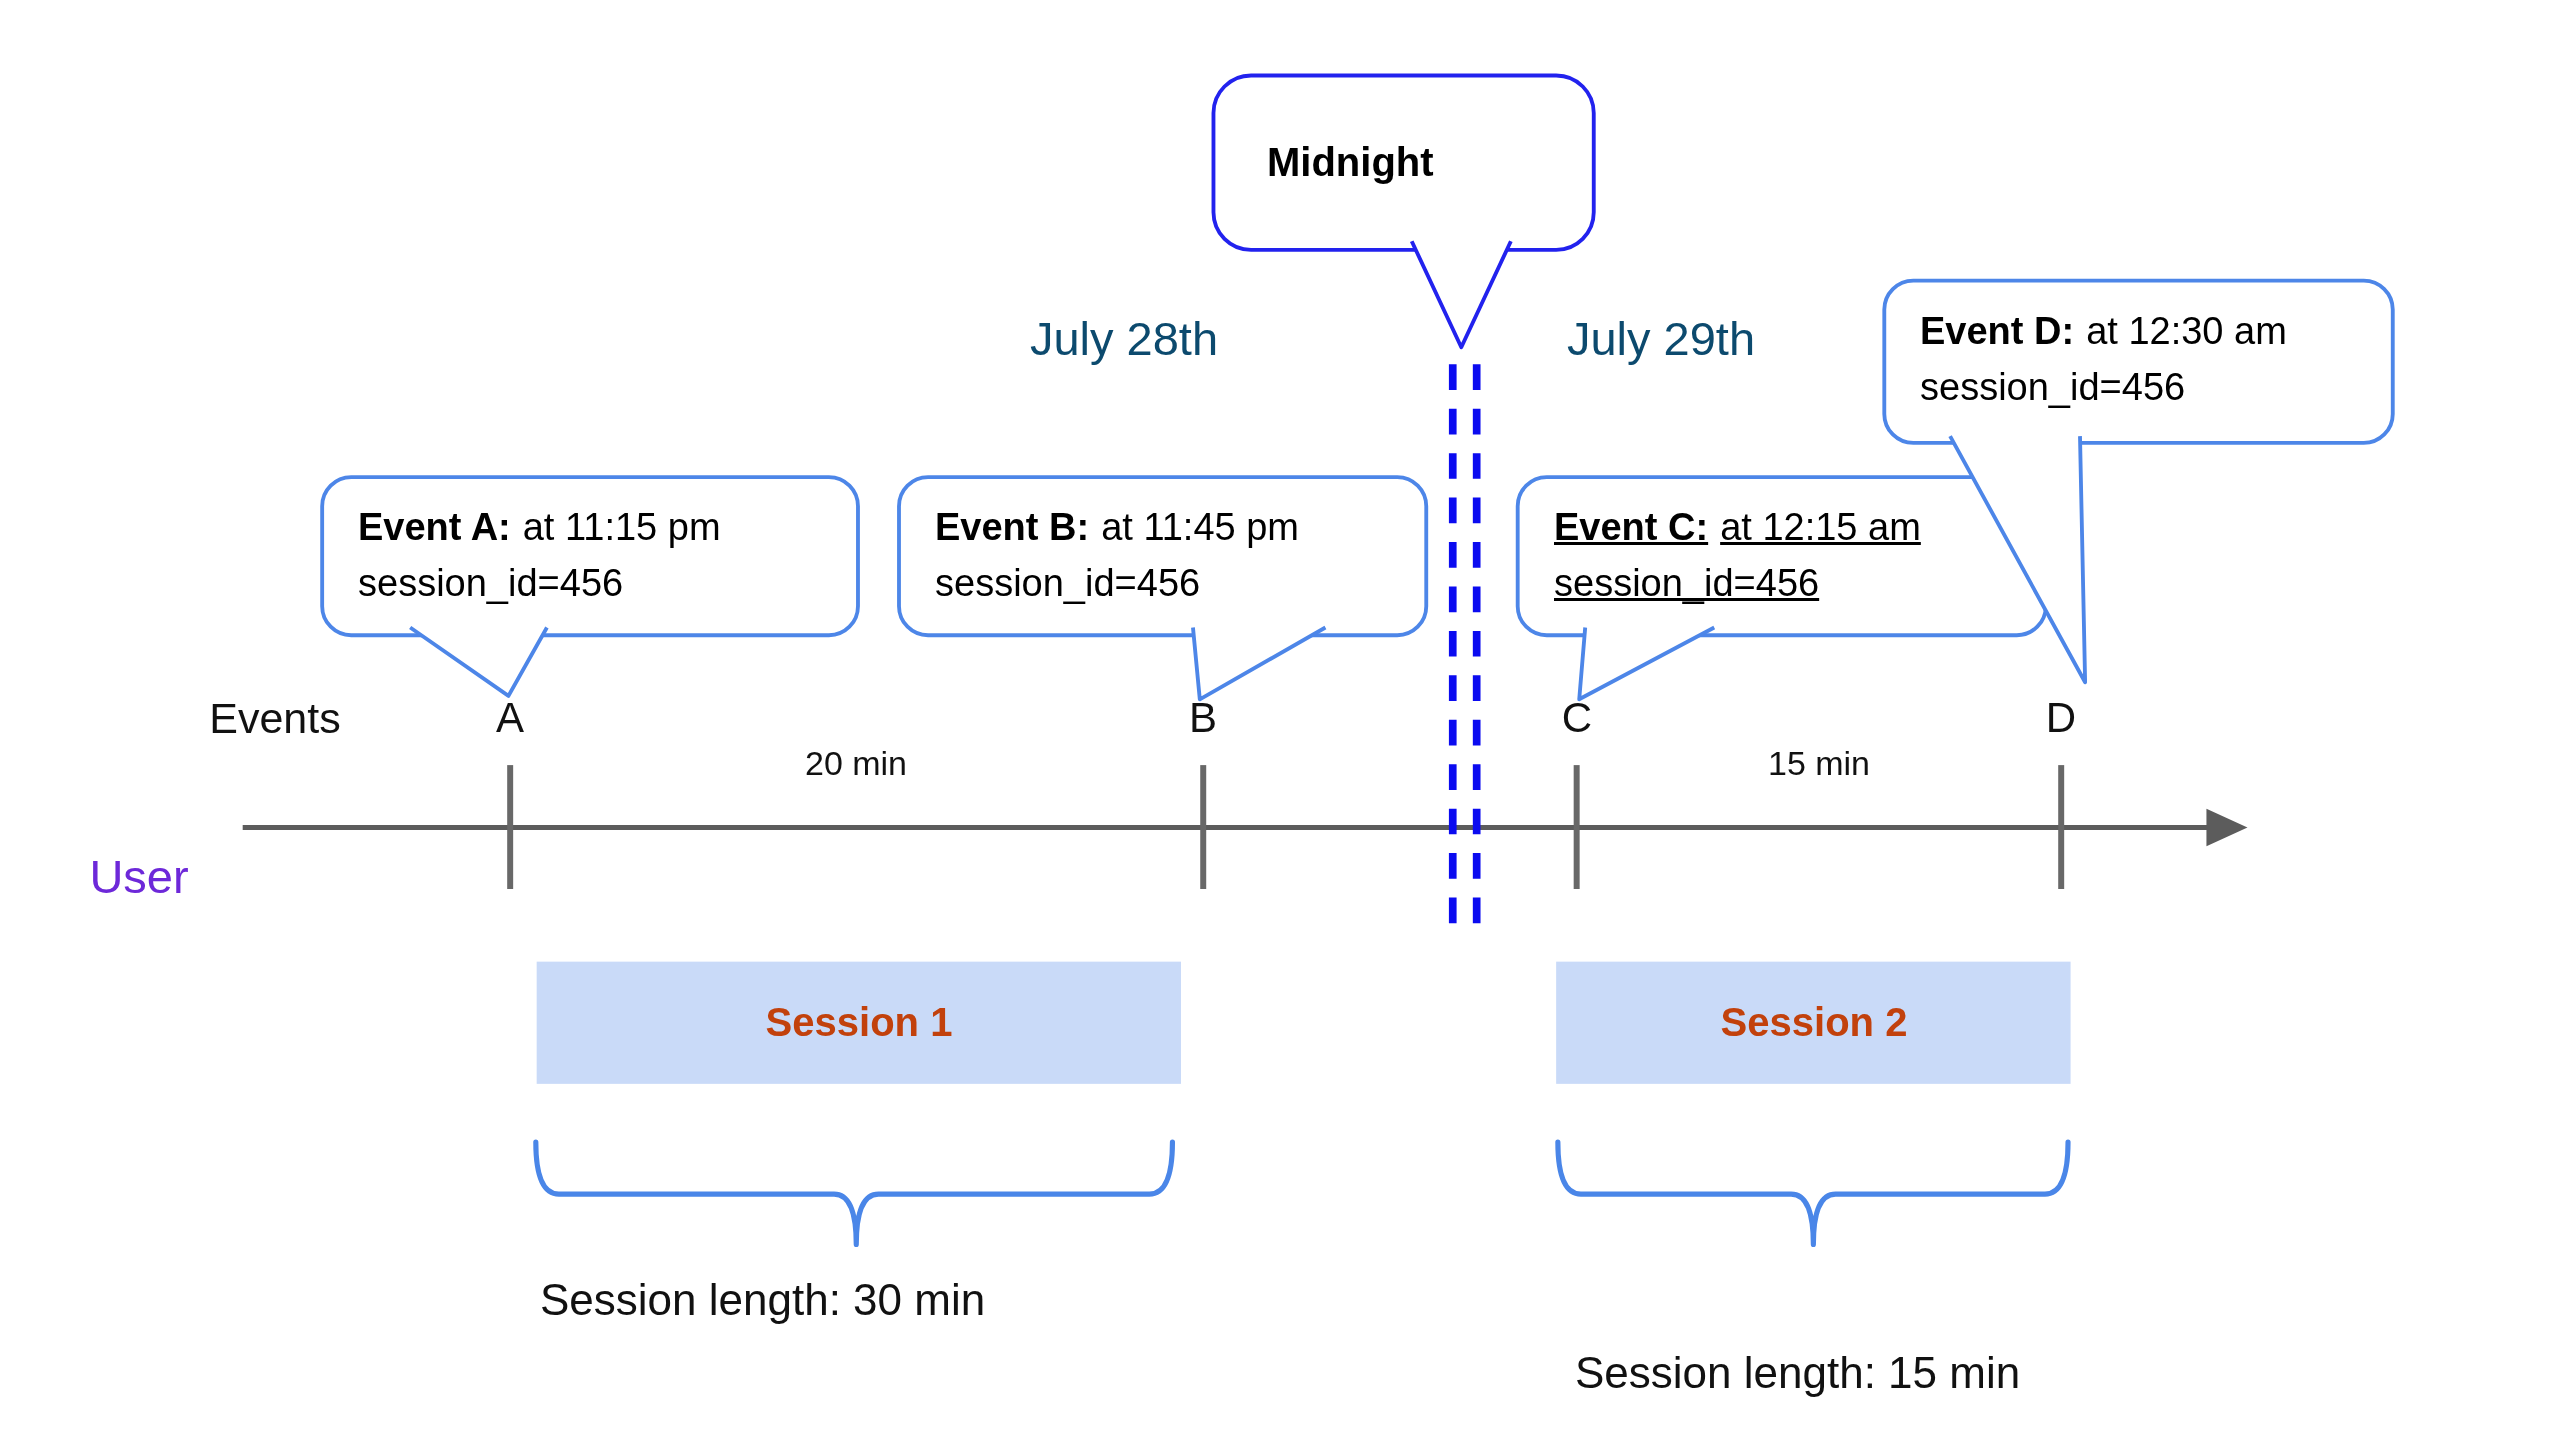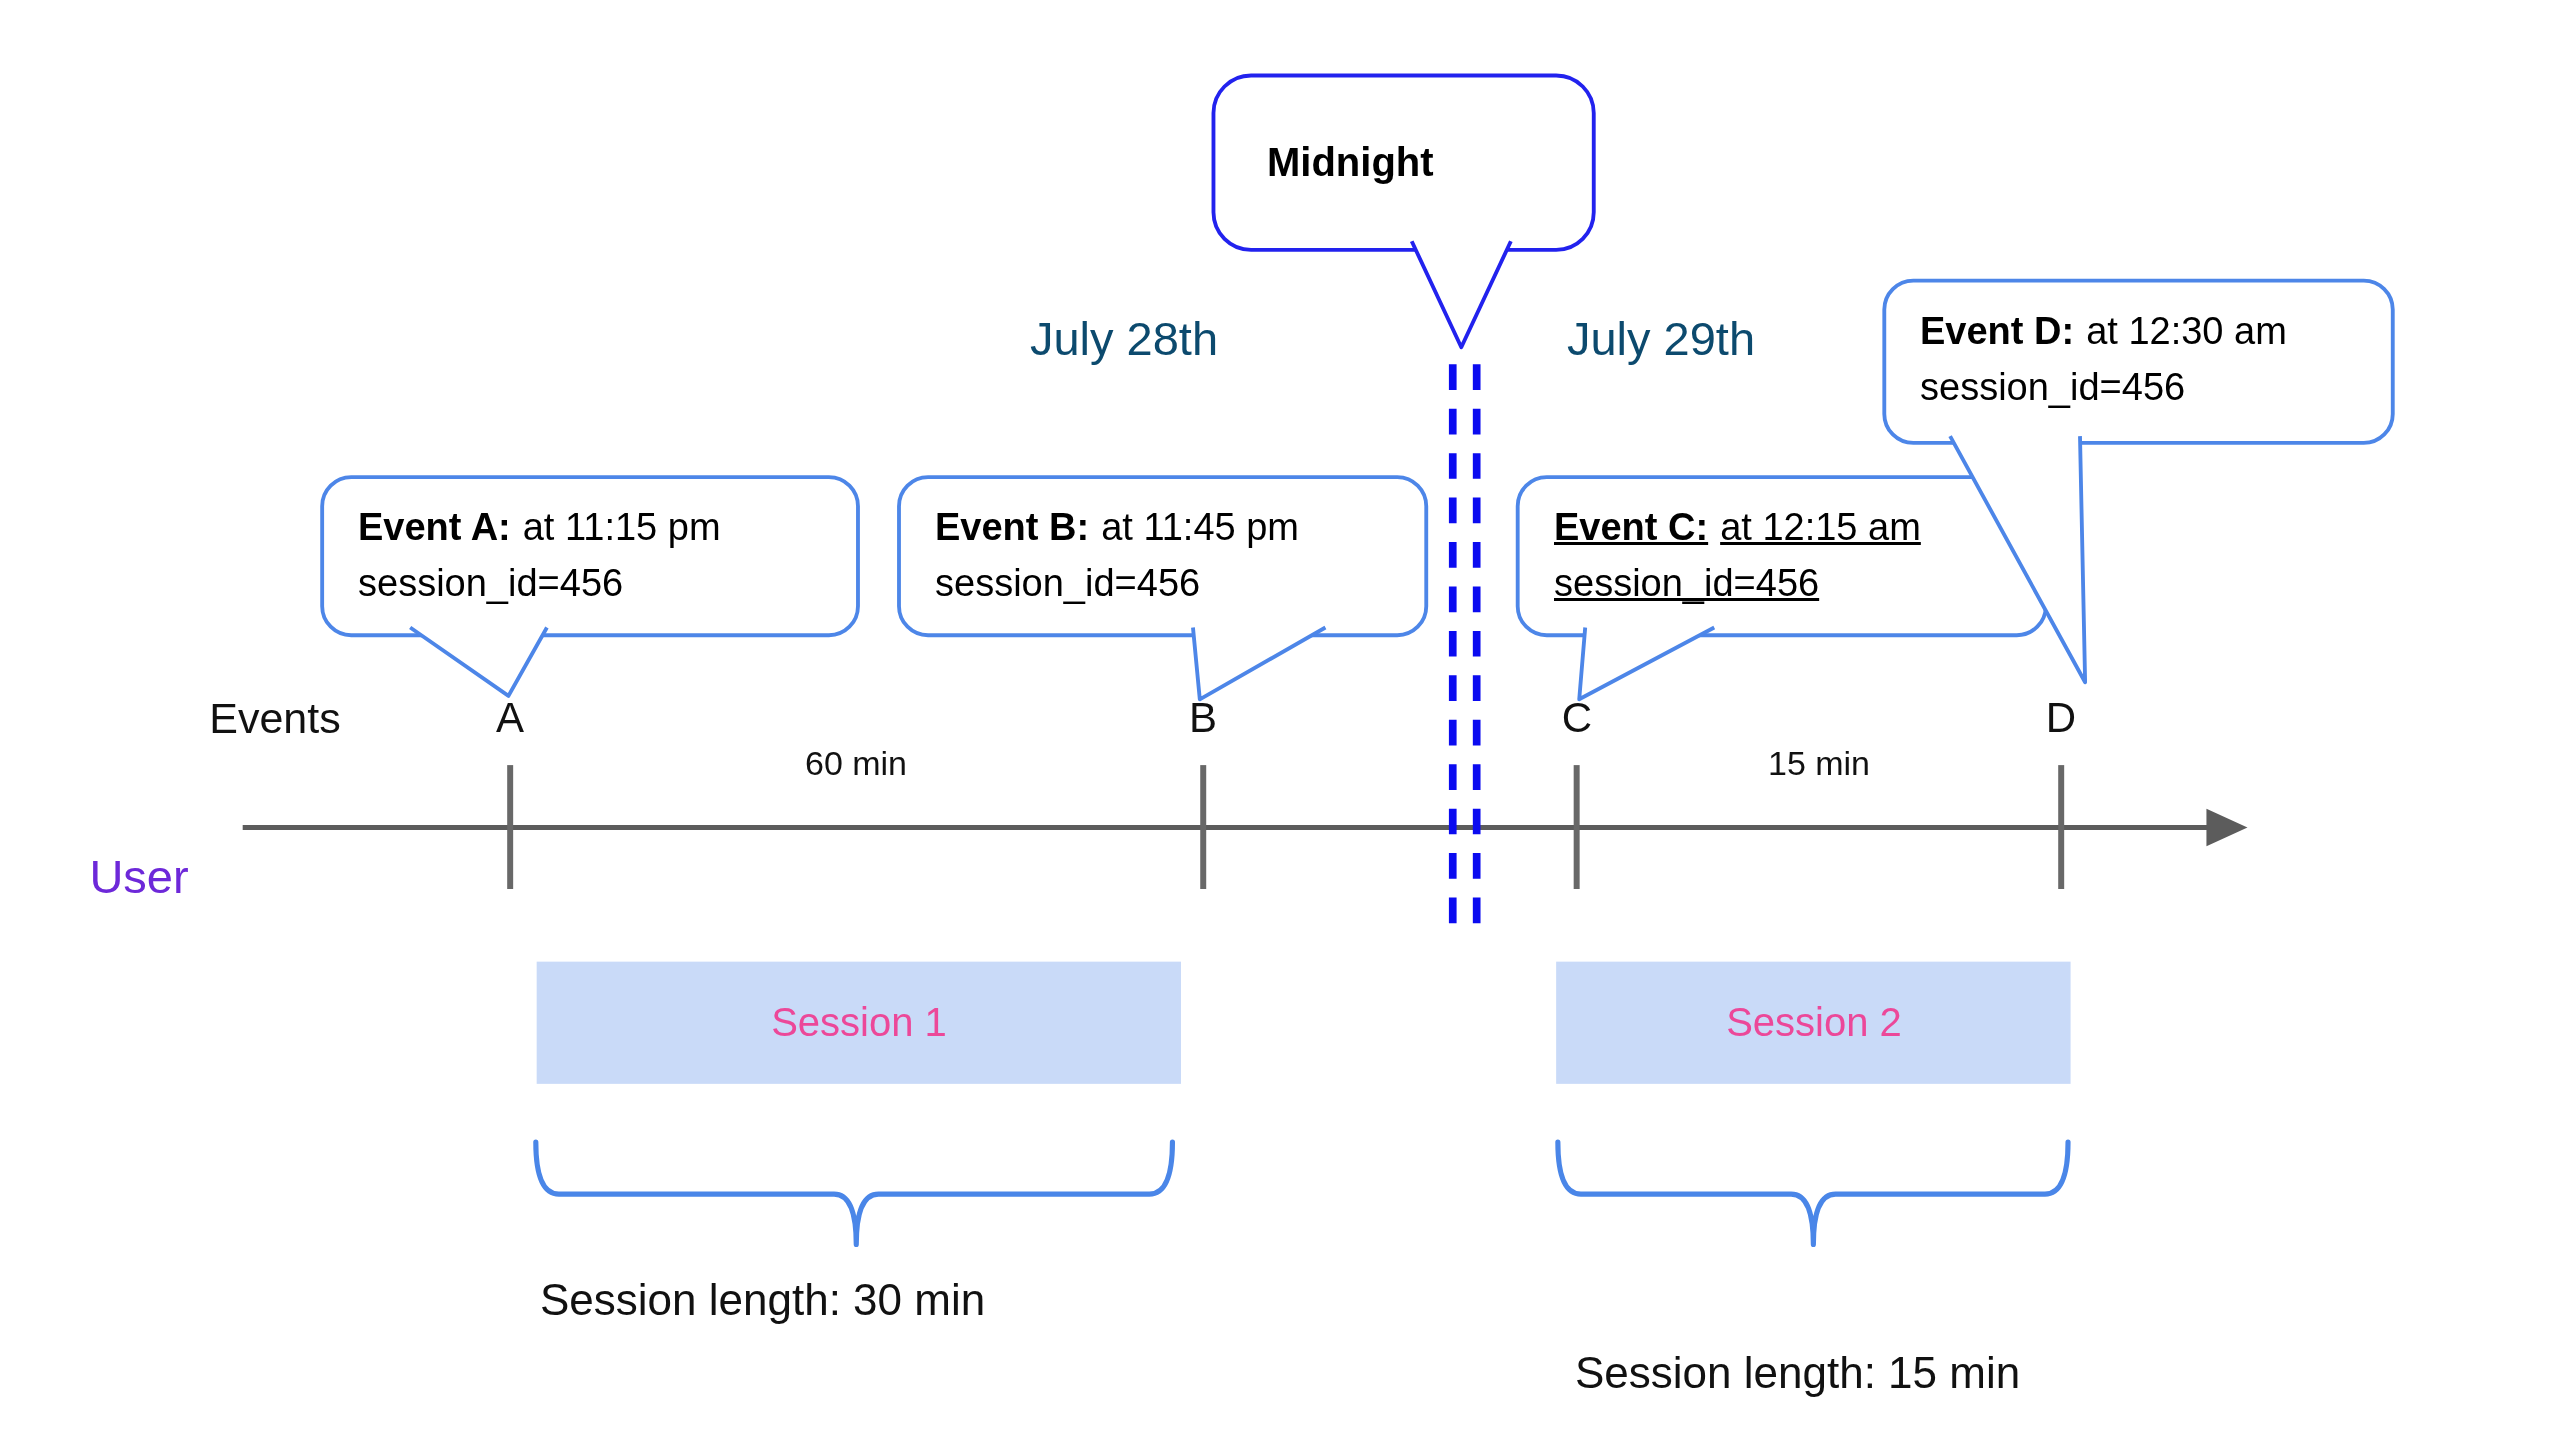--- a/index.html
+++ b/index.html
@@ -34,21 +34,21 @@
     padding-left: 53px;
     font-size: 40px; font-weight: bold; color: #000;
   }
   .callout-text {
     position: absolute;
     font-size: 38px; line-height: 56px; color: #000;
   }
   .callout-text .ttl { font-weight: bold; }
   .callout-text .dtl { margin-left: 12px; }
 
-  .session-label { font-size: 40px; color: #ec4899; }
+  .session-label { font-size: 40px; color: #c2410c; font-weight: bold; }
   .session-length-label { font-size: 44px; color: #111; }
 </style>
 </head>
 <body>
 
 <div id="canvas">
 
   <svg id="shape-layer" viewBox="0 0 2984 1702" xmlns="http://www.w3.org/2000/svg">
 
     <line x1="284" y1="968" x2="2584" y2="968" stroke="#5c5c5c" stroke-width="6"></line>
@@ -109,21 +109,21 @@
   </div>
 
   <div class="txt axis-word centered" style="left:275px; top:718px;">Events</div>
   <div class="txt tick-letter centered" style="left:510px; top:718px;">A</div>
   <div class="txt tick-letter centered" style="left:1203px; top:718px;">B</div>
   <div class="txt tick-letter centered" style="left:1577px; top:718px;">C</div>
   <div class="txt tick-letter centered" style="left:2061px; top:718px;">D</div>
 
   <div class="txt user-word centered" style="left:139px; top:832px;">User</div>
 
-  <div class="txt interval-label centered" style="left:856px; top:763px;">60 min</div>
+  <div class="txt interval-label centered" style="left:856px; top:763px;">20 min</div>
   <div class="txt interval-label centered" style="left:1819px; top:763px;">15 min</div>
 
   <div class="txt session-label centered" style="left:859px; top:1022px;">Session 1</div>
   <div class="txt session-label centered" style="left:1814px; top:1022px;">Session 2</div>
 
   <div class="txt session-length-label" style="left:540px; top:1275px;">Session length: 30 min</div>
   <div class="txt session-length-label" style="left:1575px; top:1348px;">Session length: 15 min</div>
 
 </div>
 

